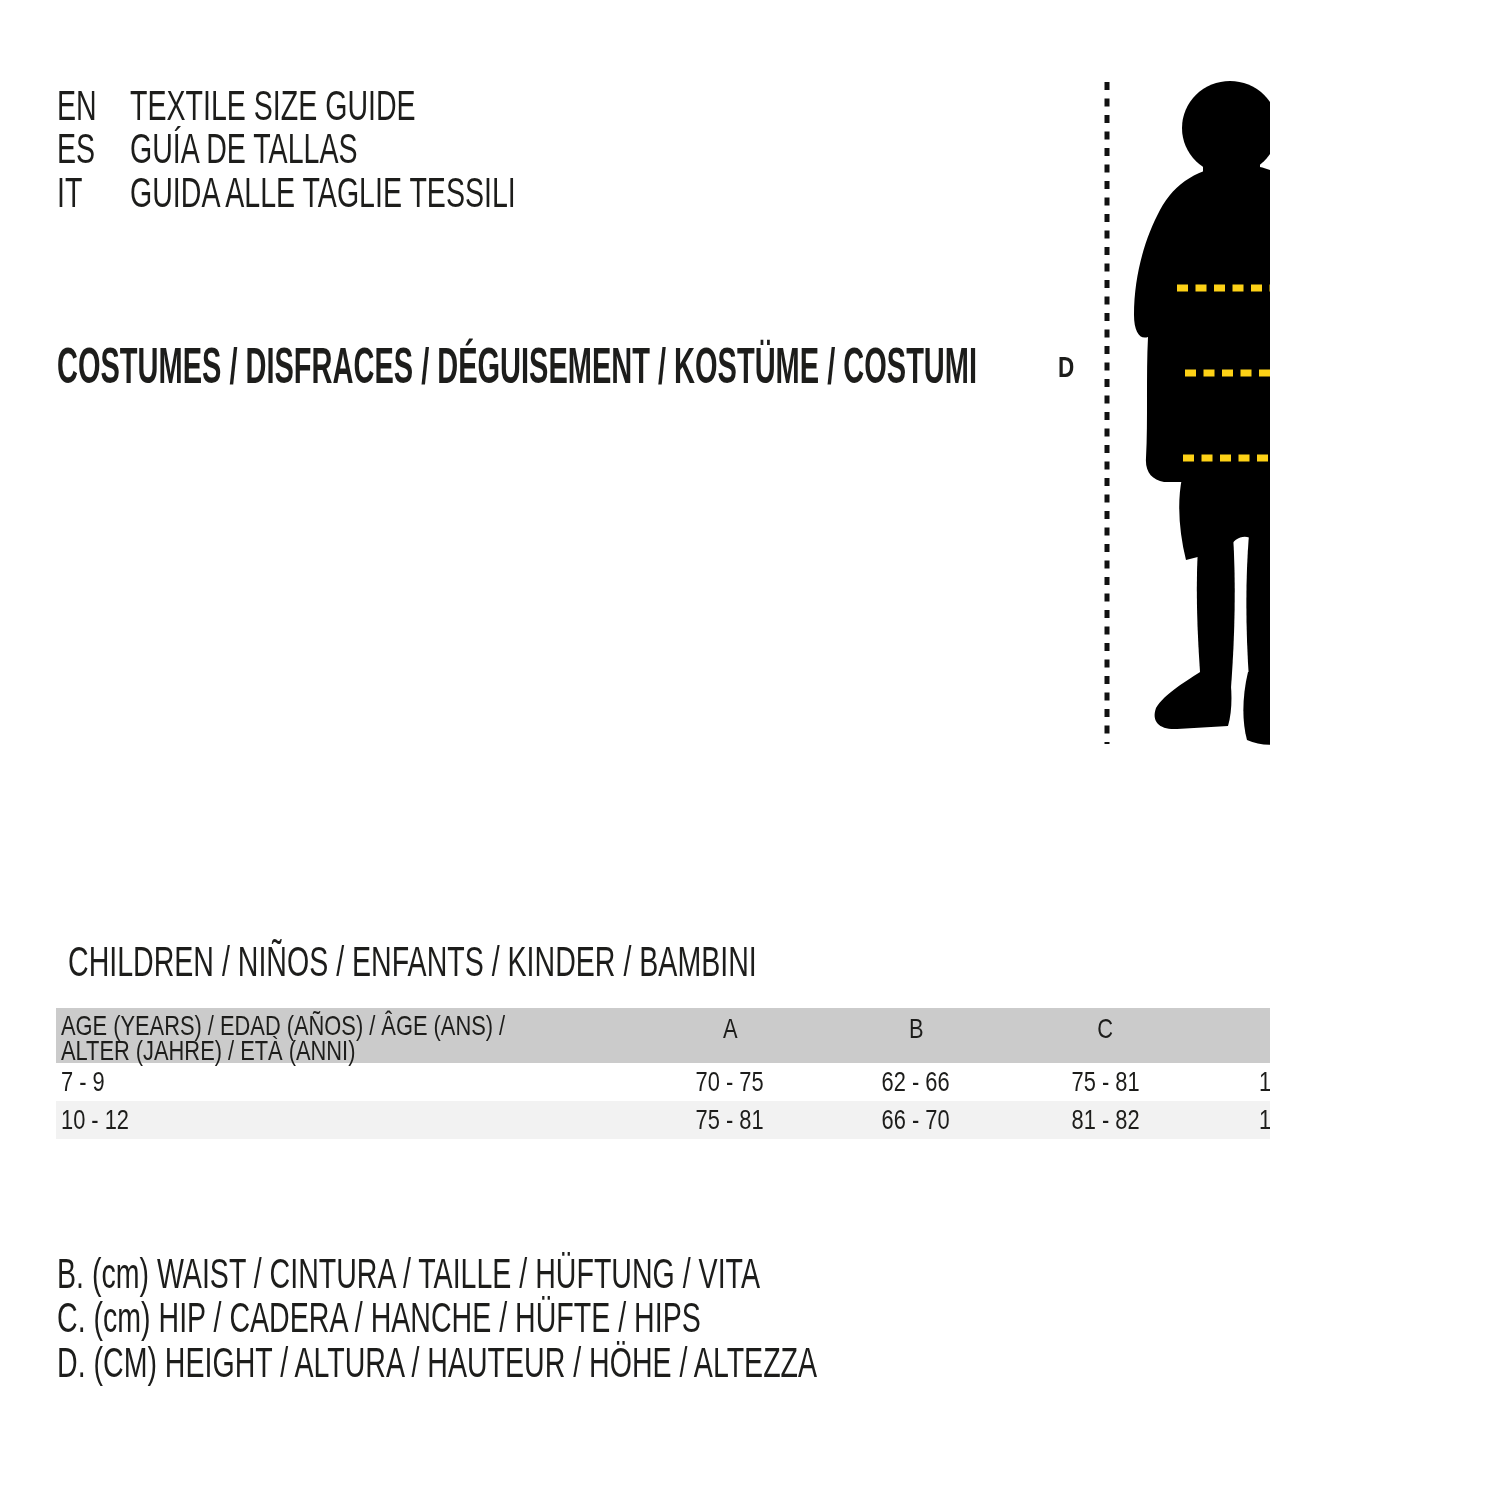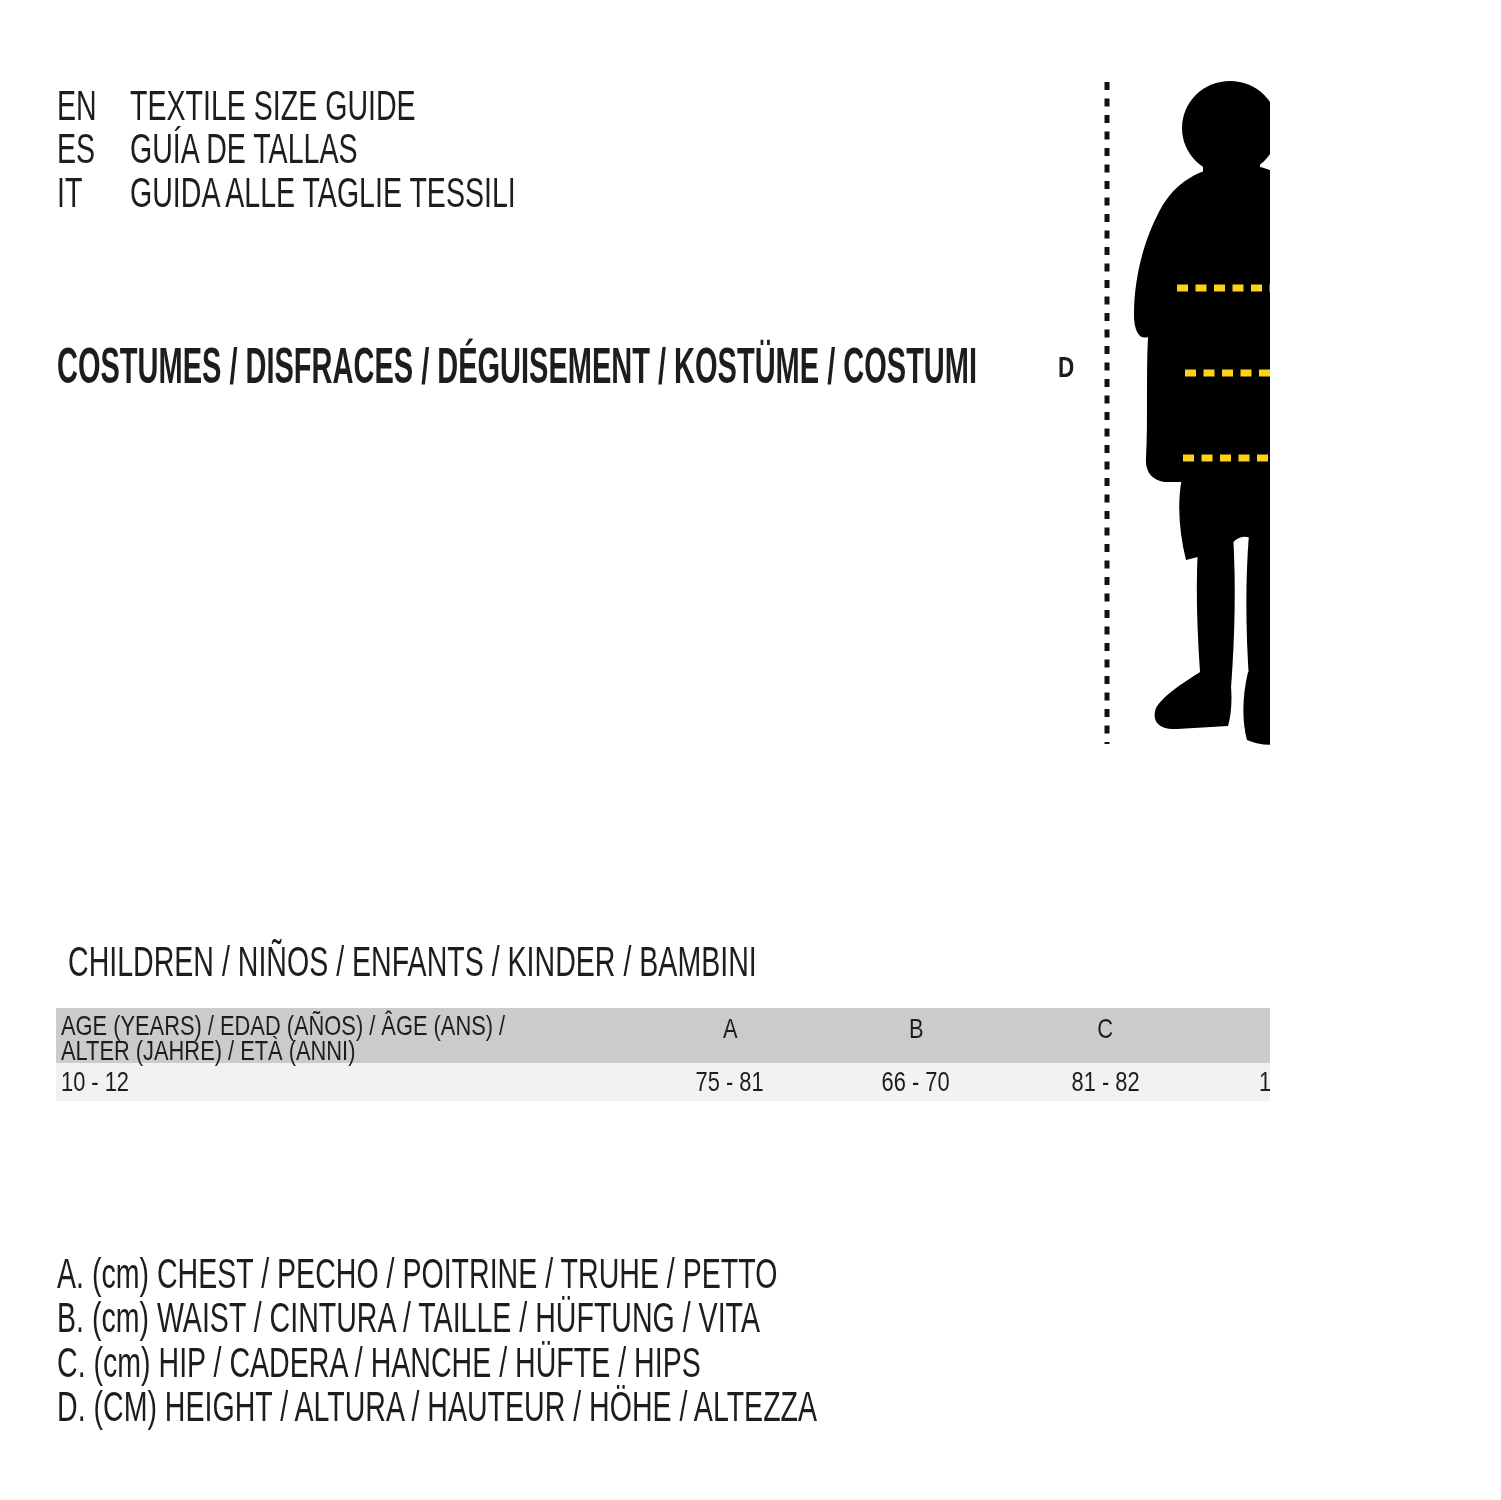--- a/index.html
+++ b/index.html
@@ -131,35 +131,40 @@
           <span class="hline"><span class="cx-cell-left">ALTER (JAHRE) / ETÀ (ANNI)</span></span>
         </th>
         <th><span class="col-letter">A</span></th>
         <th><span class="col-letter">B</span></th>
         <th><span class="col-letter">C</span></th>
         <th><span class="col-letter">D</span></th>
         <th></th>
       </tr>
     </thead>
     <tbody>
+      <tr>
+        <td class="age-cell"><span class="cx-cell-left">7 - 9</span></td>
+        <td><span class="cx-cell">70 - 75</span></td>
+        <td><span class="cx-cell">62 - 66</span></td>
+        <td><span class="cx-cell">75 - 81</span></td>
+        <td><span class="cx-cell">130 - 145</span></td>
+        <td></td>
+      </tr>
       <tr class="alt">
         <td class="age-cell"><span class="cx-cell-left">10 - 12</span></td>
         <td><span class="cx-cell">75 - 81</span></td>
         <td><span class="cx-cell">66 - 70</span></td>
         <td><span class="cx-cell">81 - 82</span></td>
         <td><span class="cx-cell">145 - 160</span></td>
         <td></td>
       </tr>
     </tbody>
   </table>
 
   <div class="legend">
-    <div class="legend-item">
-        <span class="cx">A. (cm) CHEST / PECHO / POITRINE / TRUHE / PETTO</span>
-      </div>
     <div class="legend-item">
         <span class="cx">B. (cm) WAIST / CINTURA / TAILLE / HÜFTUNG / VITA</span>
       </div>
     <div class="legend-item">
         <span class="cx">C. (cm) HIP / CADERA / HANCHE / HÜFTE / HIPS</span>
       </div>
     <div class="legend-item">
         <span class="cx">D. (CM) HEIGHT / ALTURA / HAUTEUR / HÖHE / ALTEZZA</span>
       </div>
   </div>

